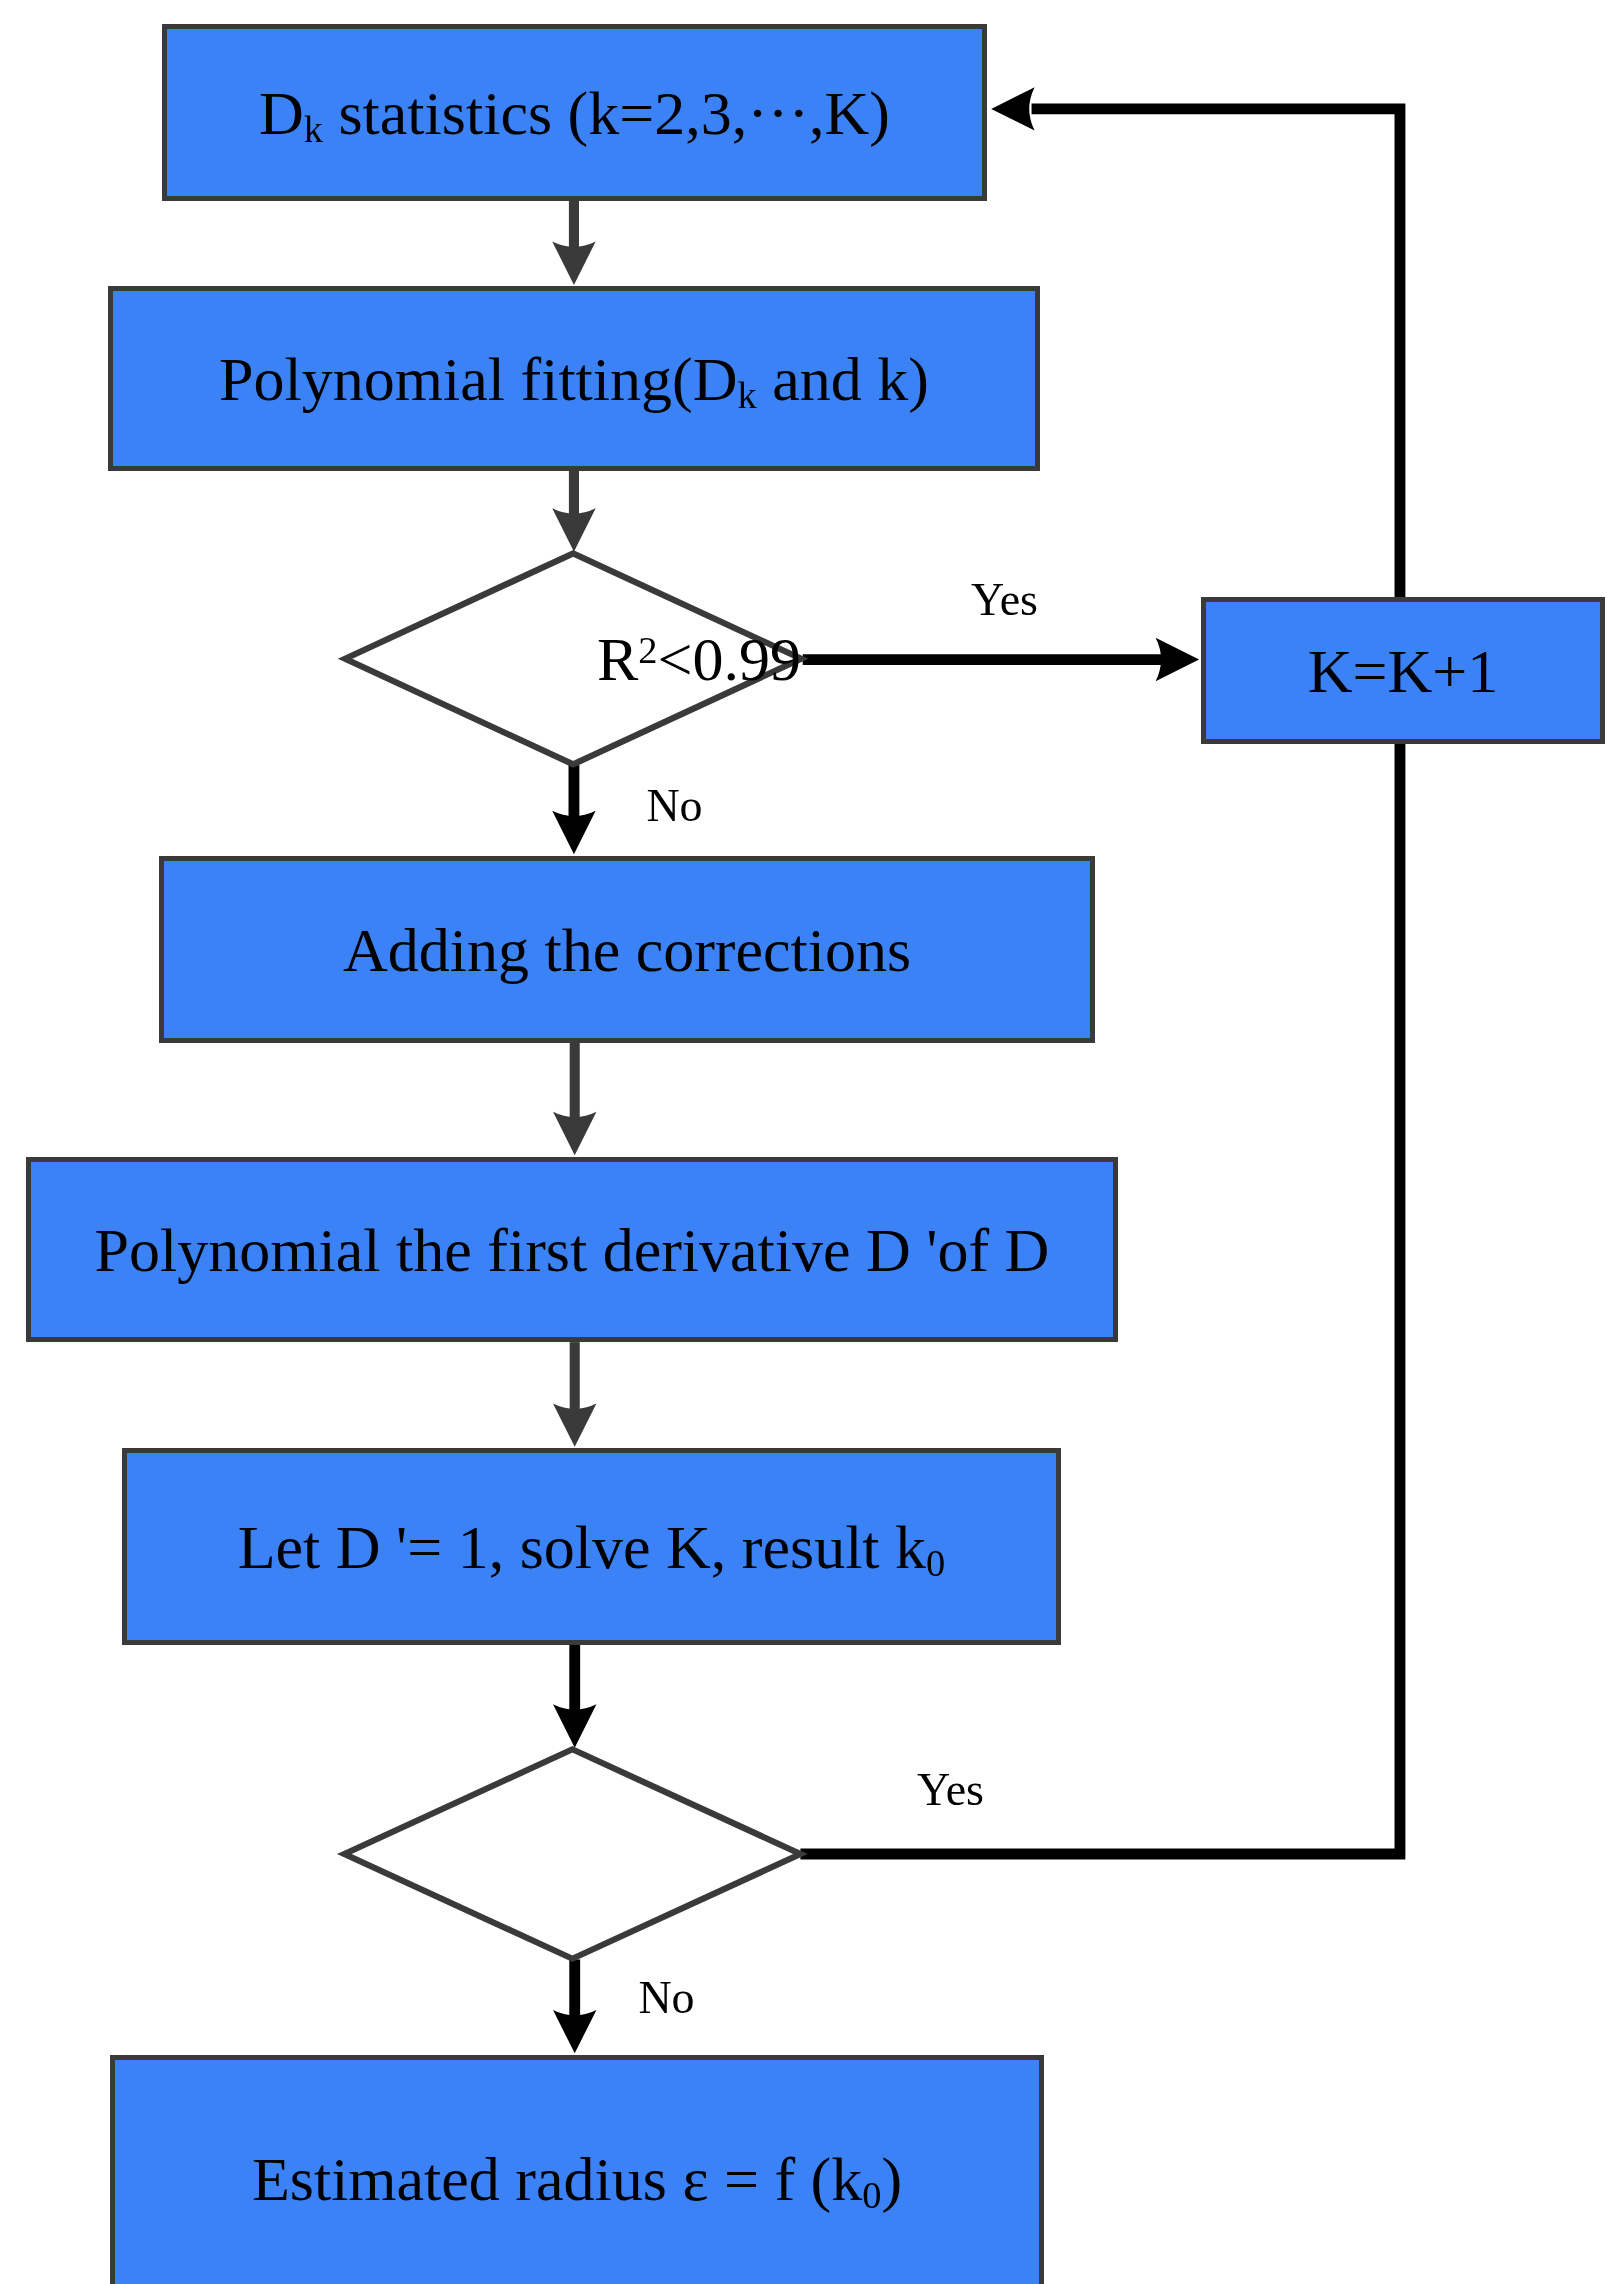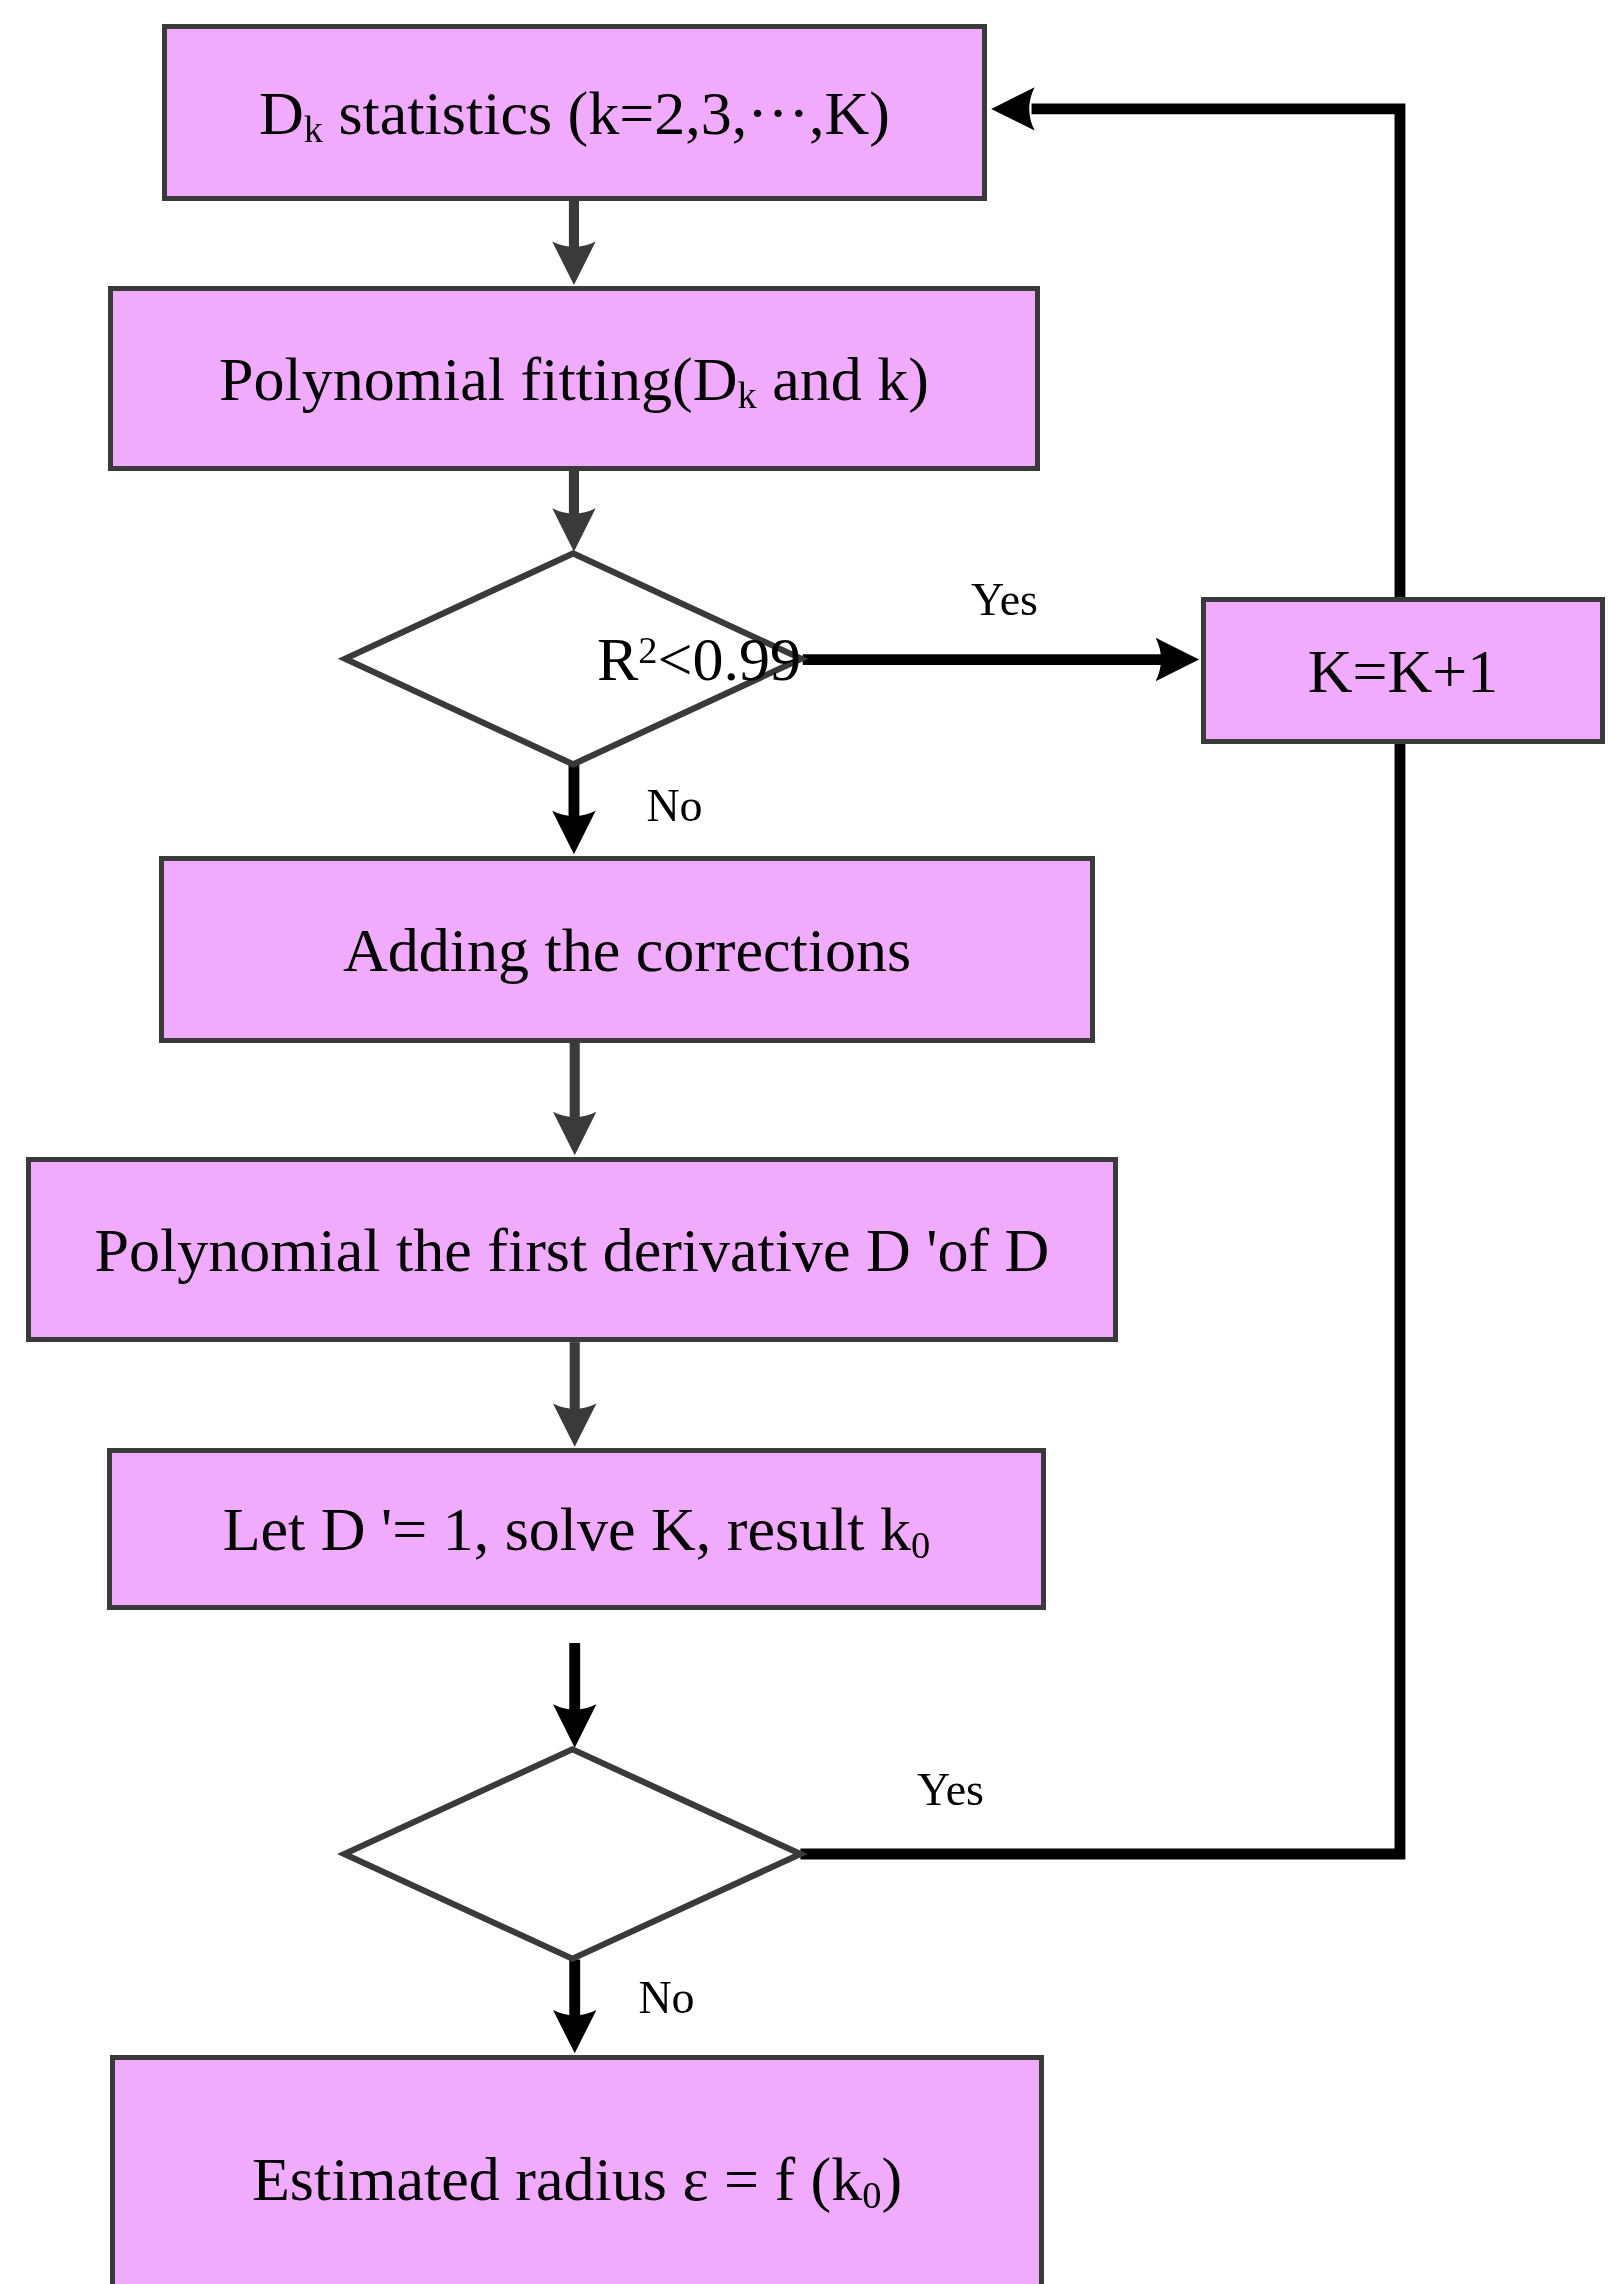--- a/index.html
+++ b/index.html
@@ -9,21 +9,21 @@
     height:2284px;
     background:#ffffff;
     font-family:"Liberation Serif","DejaVu Serif",serif;
     color:#000000;
     overflow:hidden;
   }
   #wires{position:absolute;left:0;top:0;width:1621px;height:2284px;}
   .node{
     position:absolute;
     box-sizing:border-box;
-    background:#f0abfc;
+    background:#3b82f6;
     border:5.4px solid #3a3a3a;
     display:flex;
     align-items:center;
     justify-content:center;
     text-align:center;
     white-space:nowrap;
     font-size:62px;
     line-height:1;
     z-index:2;
   }
@@ -50,21 +50,21 @@
     z-index:3;
   }
   sub{font-size:0.62em;vertical-align:-0.22em;line-height:0;}
   sup{font-size:0.62em;vertical-align:0.45em;line-height:0;}
   
   #n-dk  {left:162px;  top:24px;   width:825px; height:177px;}
   #n-poly{left:108px;  top:286px;  width:932px; height:185px;}
   #n-kk1 {left:1201px; top:597px;  width:404px;  height:147px;}
   #n-add {left:111px;  top:856px; width:936px; height:187px;margin-left:48px;}
   #n-calc{left:26px;   top:1157px; width:1092px; height:185px;}
-  #n-let {left:107px;  top:1448px; width:939px; height:162px;text-align:right;}
+  #n-let {left:122px;  top:1448px; width:939px; height:197px;text-align:right;}
   #n-est {left:110px;  top:2055px; width:934px; height:248px;}
   #d1-label{left:345px; top:553px;  width:456px; height:211px;}
   #d2-label{left:344px; top:1749px; width:456px; height:209px;}
   #lbl-yes1{left:888px;top:557px;  width:233px; height:85px;}
   #lbl-no1 {left:558px; top:763px;  width:233px; height:85px;}
   #lbl-yes2{left:834px;top:1747px; width:233px; height:85px;}
   #lbl-no2 {left:550px; top:1955px; width:233px; height:85px;}
 </style>
 </head>
 <body>

